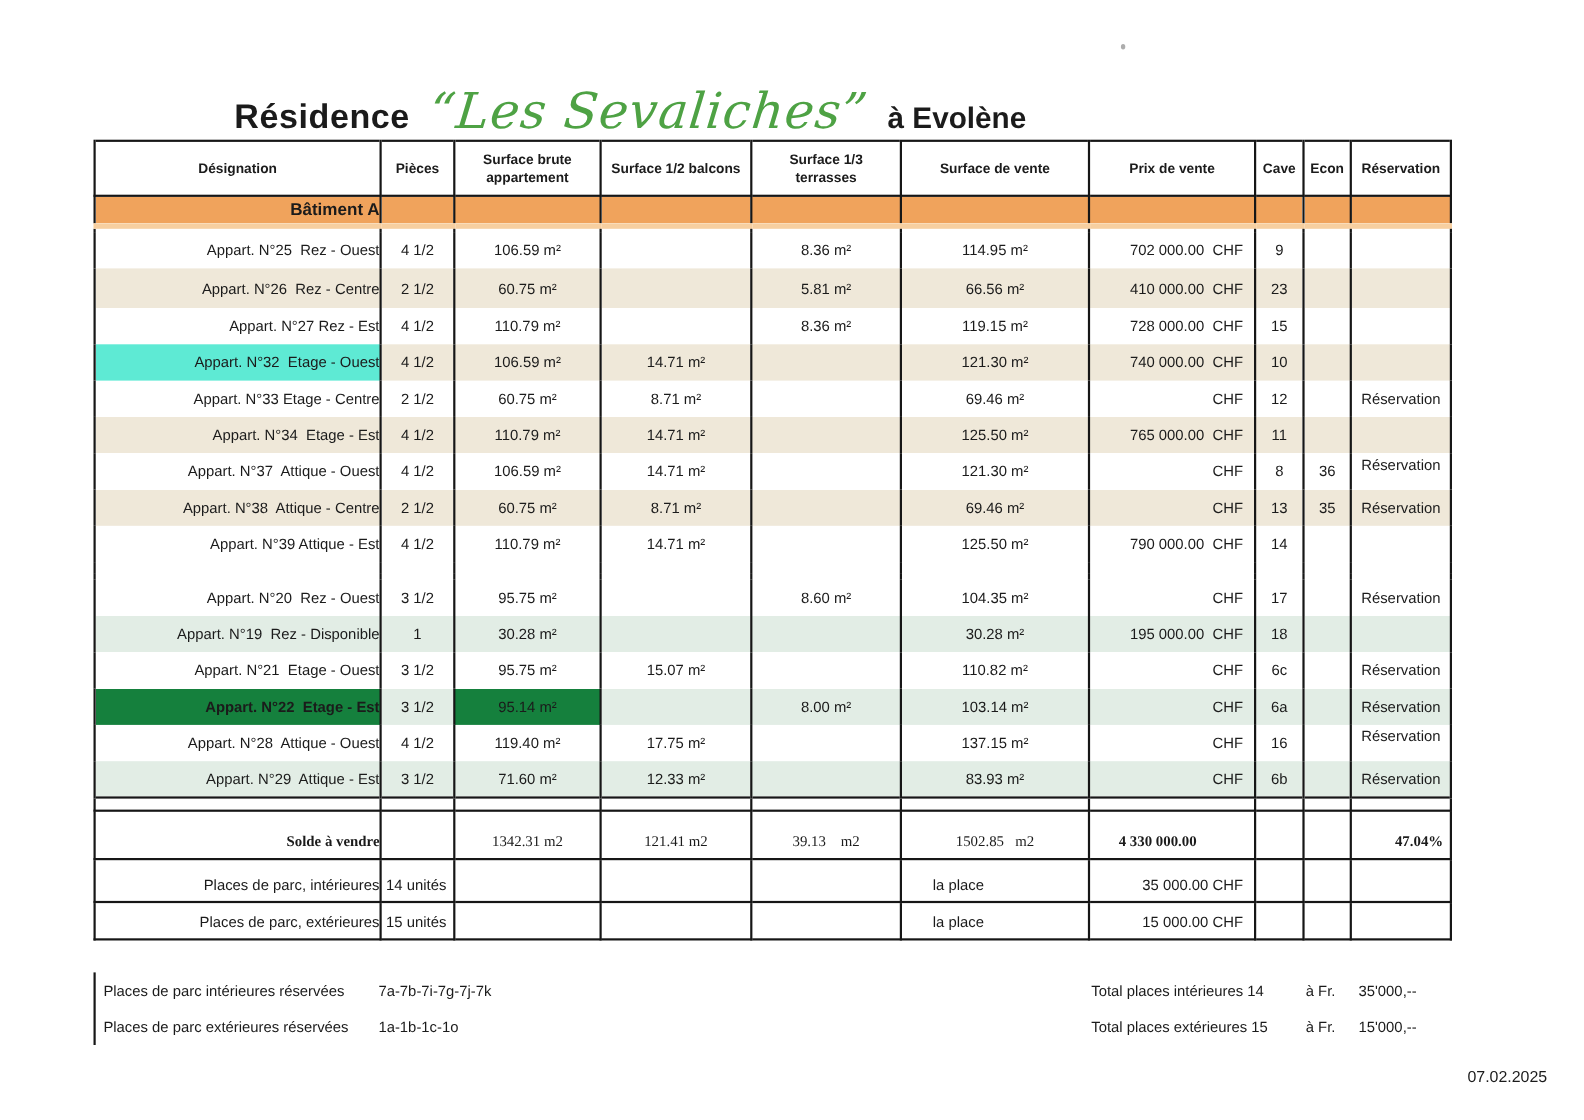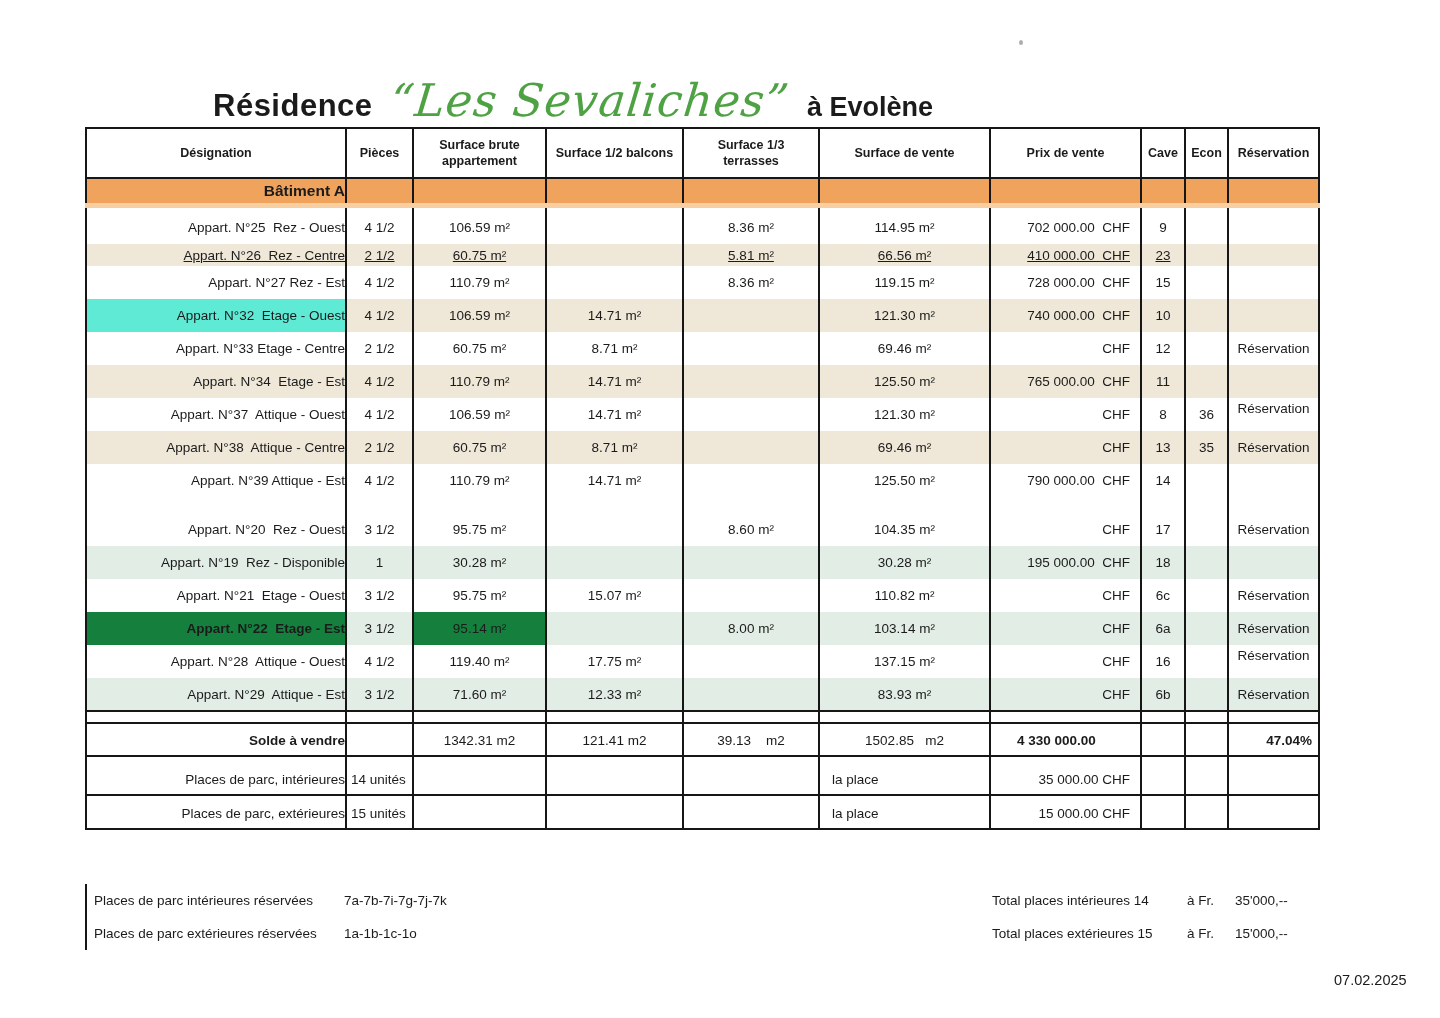--- a/index.html
+++ b/index.html
@@ -27,21 +27,21 @@
   .c-pieces,.c-brute,.c-balcons,.c-terrasses,.c-vente,.c-cave,.c-econ,.c-res{text-align:center;}
   .c-prix{text-align:right;padding-right:10px;}
   tr.band td{font-size:15.5px;font-weight:bold;border-top:2px solid #161616;}
   tr.gap12 td{border-top:2px solid #161616;border-bottom:2.5px solid #161616;}
   tr.bottom-line td{border-bottom:2.5px solid #161616;}
   tr.row-solde .c-designation,tr.row-solde .c-prix,tr.row-solde .c-res{font-weight:bold;}
   tr.row-solde .c-prix{text-align:left;padding-left:26px;}
   tr.row-solde .c-res{text-align:right;padding-right:6px;}
   tr.tall td{vertical-align:bottom;padding-bottom:7px;}
   tr.row-parc .c-pieces{text-align:left;padding-left:4px;}
-  tr.row-parc .c-vente{text-align:left;padding-left:12px;}
+  tr.row-parc .c-vente{text-align:left;padding-left:28px;}
   tr.res-up .c-res{vertical-align:top;padding-top:3px;}
   
   .footer{position:absolute;left:85px;top:884px;width:1233px;border-left:2px solid #161616;}
   .f-line{position:relative;height:33px;display:flex;align-items:center;padding-left:7px;font-size:13.5px;}
   .f-label{width:250px;}
   .f-right{position:absolute;left:905px;top:0;height:33px;display:flex;align-items:center;width:328px;}
   .f-tlabel{width:195px;}
   .f-fr{width:48px;}
   .date{position:absolute;left:1334px;top:972px;font-size:14.5px;}
 </style>
@@ -114,21 +114,21 @@
         <td class="c-pieces">4 1/2</td>
         <td class="c-brute">106.59 m²</td>
         <td class="c-balcons"></td>
         <td class="c-terrasses">8.36 m²</td>
         <td class="c-vente">114.95 m²</td>
         <td class="c-prix">702 000.00  CHF</td>
         <td class="c-cave">9</td>
         <td class="c-econ"></td>
         <td class="c-res"></td>
       </tr>
-      <tr class="data-row" style="height: 22px; text-decoration: underline;">
+      <tr class="data-row" style="height: 36px;">
         <td class="c-designation" style="background: rgb(239, 232, 217);">Appart. N°26  Rez - Centre</td>
         <td class="c-pieces" style="background: rgb(239, 232, 217);">2 1/2</td>
         <td class="c-brute" style="background: rgb(239, 232, 217);">60.75 m²</td>
         <td class="c-balcons" style="background: rgb(239, 232, 217);"></td>
         <td class="c-terrasses" style="background: rgb(239, 232, 217);">5.81 m²</td>
         <td class="c-vente" style="background: rgb(239, 232, 217);">66.56 m²</td>
         <td class="c-prix" style="background: rgb(239, 232, 217);">410 000.00  CHF</td>
         <td class="c-cave" style="background: rgb(239, 232, 217);">23</td>
         <td class="c-econ" style="background: rgb(239, 232, 217);"></td>
         <td class="c-res" style="background: rgb(239, 232, 217);"></td>
@@ -318,21 +318,21 @@
         <td class="c-pieces"></td>
         <td class="c-brute"></td>
         <td class="c-balcons"></td>
         <td class="c-terrasses"></td>
         <td class="c-vente"></td>
         <td class="c-prix"></td>
         <td class="c-cave"></td>
         <td class="c-econ"></td>
         <td class="c-res"></td>
       </tr>
-      <tr class="row-solde bottom-line tall" style="height: 33px;">
+      <tr class="row-solde bottom-line tall" style="height: 44px; font-family: Liberation Serif, serif;">
         <td class="c-designation">Solde à vendre</td>
         <td class="c-pieces"></td>
         <td class="c-brute">1342.31 m2</td>
         <td class="c-balcons">121.41 m2</td>
         <td class="c-terrasses">39.13    m2</td>
         <td class="c-vente">1502.85   m2</td>
         <td class="c-prix">4 330 000.00</td>
         <td class="c-cave"></td>
         <td class="c-econ"></td>
         <td class="c-res">47.04%</td>

